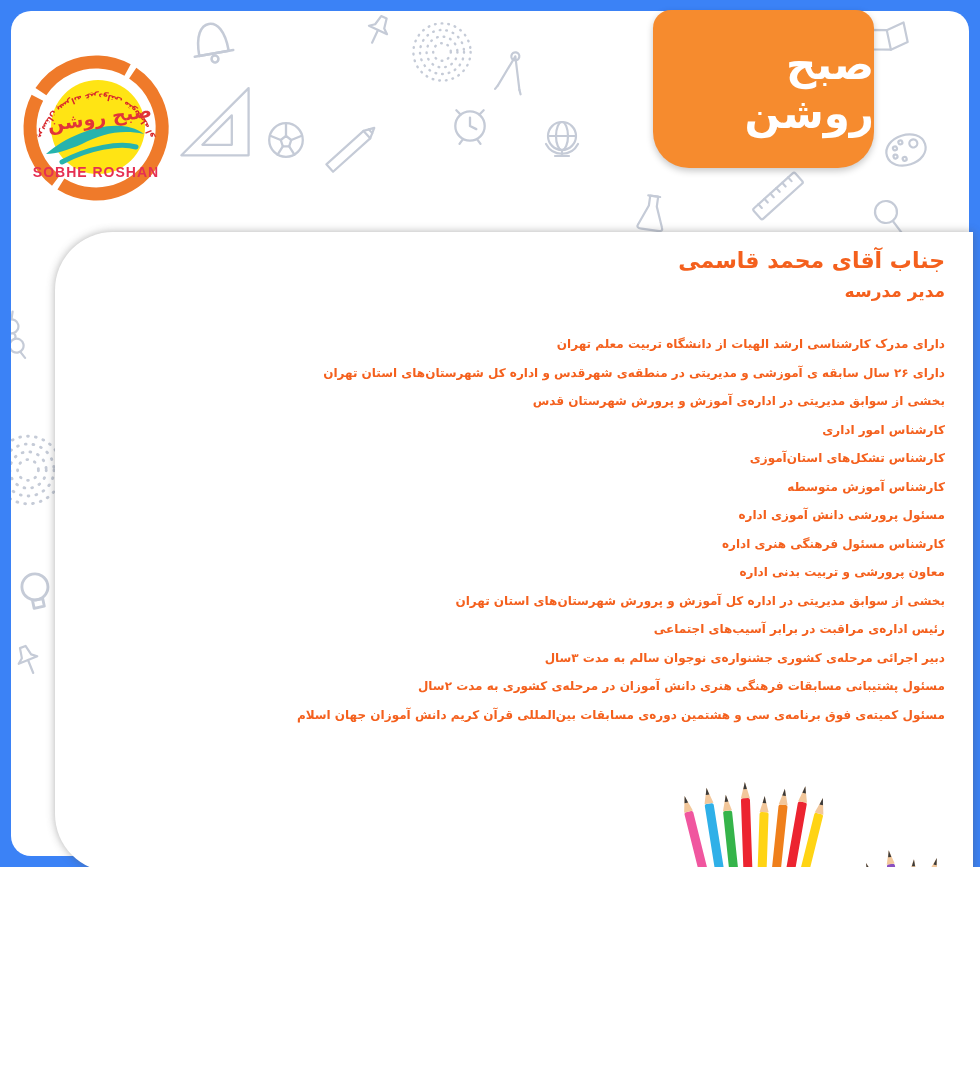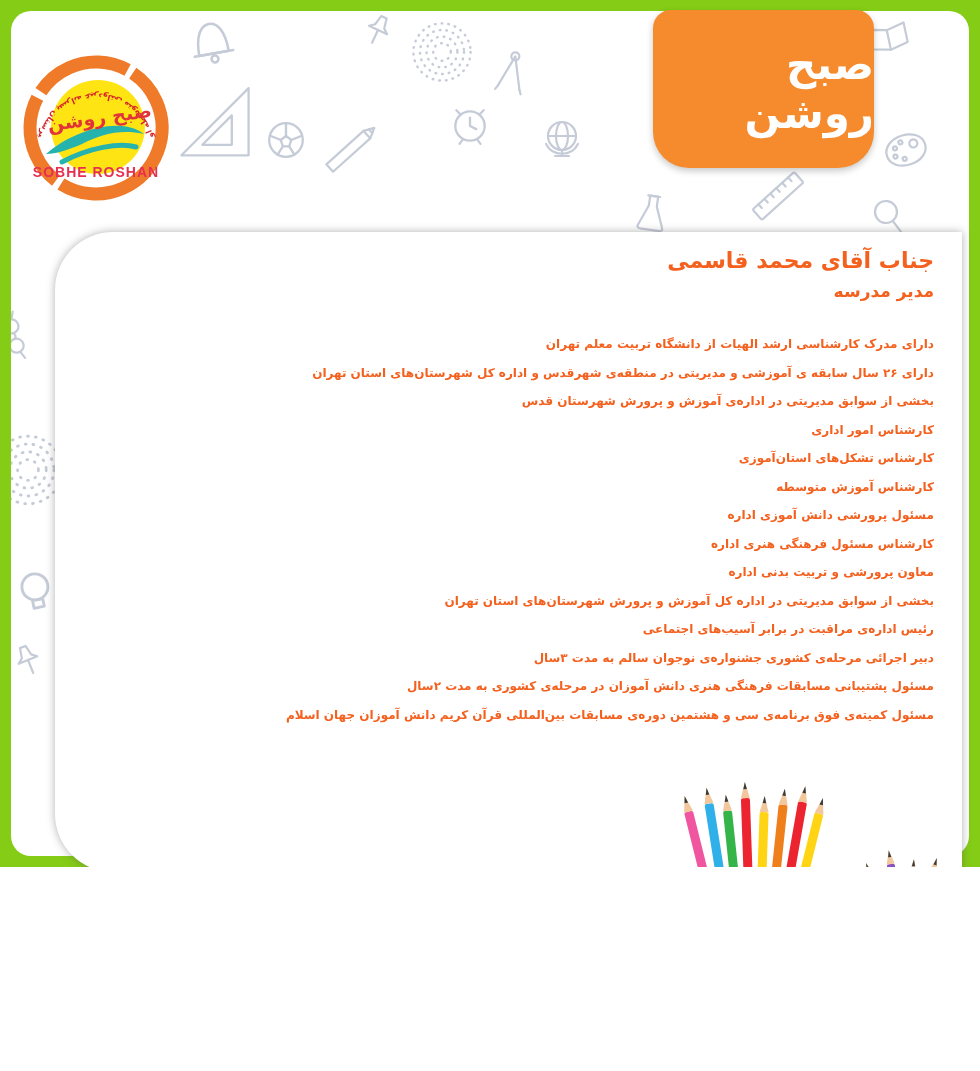--- a/index.html
+++ b/index.html
@@ -1,29 +1,29 @@
 <!DOCTYPE html>
 <html lang="fa"><head>
 <meta charset="utf-8">
 <style>
   html,body{margin:0;padding:0;}
   body{font-family:"DejaVu Sans", sans-serif;}
-  .poster{position:relative;width:980px;height:867px;background:#84cc16;overflow:hidden;}
+  .poster{position:relative;width:980px;height:867px;background:#3b82f6;overflow:hidden;}
   .inner{position:absolute;left:11px;top:11px;right:11px;bottom:11px;background:#ffffff;border-radius:20px;overflow:hidden;}
   .doodles{position:absolute;left:-11px;top:-11px;width:980px;height:1071px;}
   .dd{stroke:#c5cbd7;fill:none;stroke-width:2.2;stroke-linecap:round;stroke-linejoin:round;}
 
   .badge{position:absolute;left:653px;top:10px;width:221px;height:158px;background:#f68b2e;
          border-radius:18px 18px 36px 36px;display:flex;align-items:center;justify-content:center;
          z-index:3;box-shadow:0 3px 7px rgba(0,0,0,.22);}
   .badge .t{color:#fff;font-size:42px;font-weight:bold;direction:rtl;}
 
   .logo{position:absolute;left:16px;top:50px;width:160px;height:160px;z-index:3;}
 
-  .card{position:absolute;left:55px;top:232px;right:18px;height:640px;background:#ffffff;
+  .card{position:absolute;left:55px;top:232px;right:7px;height:640px;background:#ffffff;
         border-radius:58px 0 0 58px;box-shadow:0 0 9px rgba(80,80,80,.45);z-index:2;}
   .card-text{position:absolute;top:14px;right:28px;left:10px;direction:rtl;text-align:right;
              color:#f4601d;font-weight:bold;}
   .person-name{font-size:22px;line-height:30px;white-space:nowrap;}
   .person-role{font-size:17px;line-height:30px;white-space:nowrap;}
   .resume{margin-top:24px;}
   .resume .line{font-size:12px;line-height:28.5px;white-space:nowrap;}
 
   .photo{position:absolute;left:648px;top:780px;width:312px;height:275px;z-index:4;}
 

